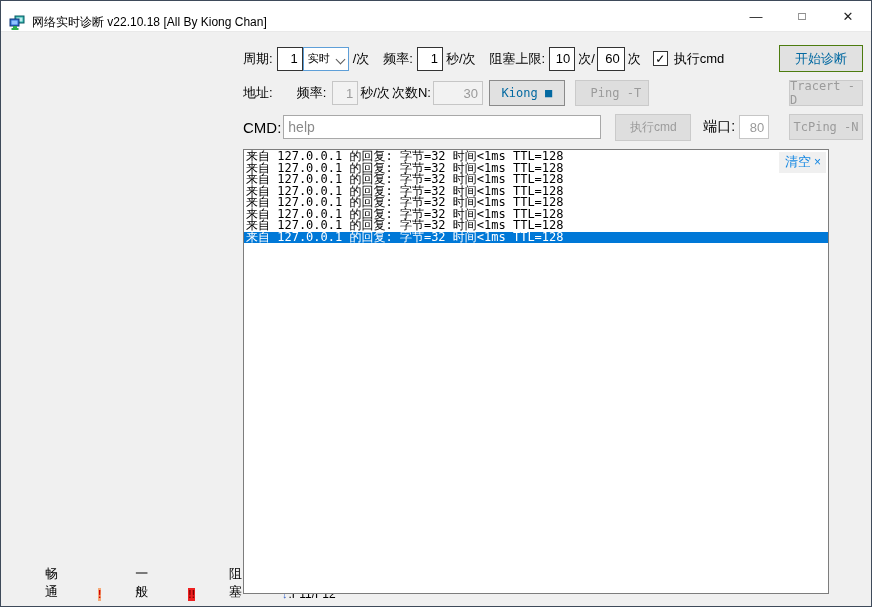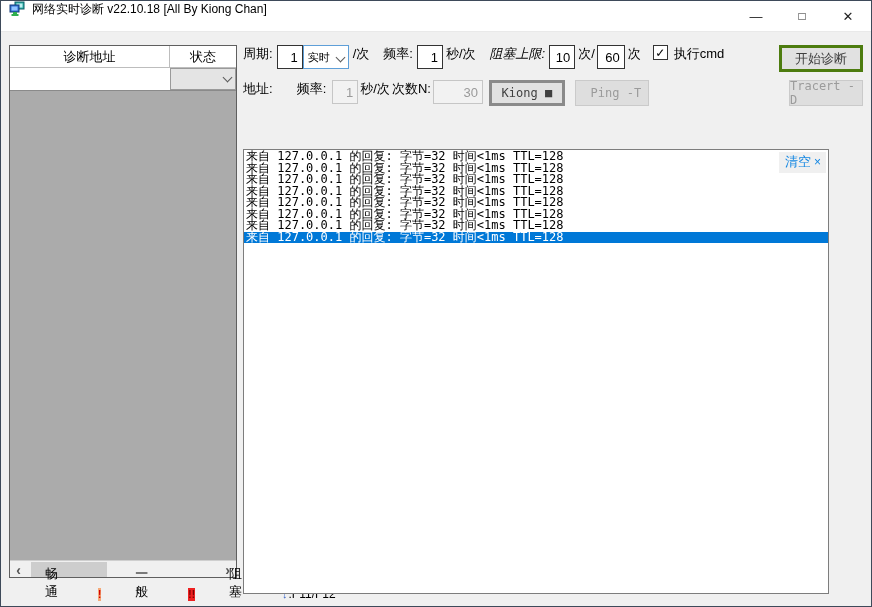--- a/index.html
+++ b/index.html
@@ -4,21 +4,21 @@
 <style>
   * { margin:0; padding:0; box-sizing:border-box; }
   html,body { background:#888; }
   body { font-family:"Liberation Sans", sans-serif; }
   .window {
     position:relative; width:872px; height:607px; background:#f0f0f0;
     border:1px solid #3e4a5a; overflow:hidden;
   }
   
   .titlebar { position:absolute; top:0; left:0; right:0; height:31px; background:#fff;
-    display:flex; align-items:flex-start; border-bottom:1px solid #e9e9e9; }
+    display:flex; align-items:flex-end; border-bottom:1px solid #e9e9e9; }
   .app-icon { width:16px; height:16px; margin:0 7px 0 8px; flex:0 0 auto; }
   .title-text { font-size:12px; color:#000; }
   .caption-btns { margin-left:auto; display:flex; height:100%; }
   .cap-btn { width:46px; height:100%; display:flex; align-items:center; justify-content:center;
     font-size:13px; color:#222; cursor:default; }
   .cap-btn.max { font-size:12px; }
   
   .left-panel { position:absolute; left:8px; top:44px; width:228px; height:533px;
     background:#fff; border:1px solid #5f5f5f; display:flex; flex-direction:column; }
   .lp-header { display:flex; height:22px; border-bottom:1px solid #bdbdbd; }
@@ -41,34 +41,34 @@
   .sb-thumb { position:absolute; left:21px; top:1px; width:76px; height:15px; background:#cdcdcd; }
   
   .legend { position:absolute; left:10px; top:582px; width:226px; height:18px;
     display:flex; align-items:flex-end; font-size:13px; color:#000;gap:28px; }
   .sw { width:21px; height:13px; display:flex; align-items:center; justify-content:center;
     font-size:10px; font-weight:bold; line-height:1; margin-right:6px; }
   .legend .lbl { margin-right:12px; }
   .hotkey { margin-left:auto; font-size:12px; display:flex; align-items:center; }
   .updown { color:#3a66c8; font-size:11px; margin-right:1px; }
   
-  .crow { position:absolute; left:242px; width:620px; display:flex; }
+  .crow { position:absolute; left:242px; width:620px; display:flex; align-items:center; }
   .row1 { top:44px;  height:27px; }
   .row2 { top:79px;  height:26px; }
   .row3 { top:113px; height:26px; }
   .clabel { font-size:13px; color:#000; white-space:nowrap; }
   .cinput { height:24px; border:1px solid #333; background:#fff; font-size:13px;
     text-align:right; padding:0 4px; font-family:"Liberation Sans",sans-serif; outline:none; }
   .cinput.dis { border:1px solid #c6c6c6; background:#f2f2f2; color:#9a9a9a; }
   .combo { height:24px; width:46px; border:1px solid #5e9fd8; background:#fff;
     display:flex; align-items:center; font-size:11px; padding-left:4px; position:relative; }
   .combo .chev { position:absolute; right:3px; top:7px; }
   .checkbox { width:15px; height:15px; border:1px solid #333; background:#fff;
     display:flex; align-items:center; justify-content:center; font-size:12px; line-height:1; color:#000; }
-  .btn { height:27px; background:#e1e1e1; border:3px solid #4d7c0f; font-size:13px; color:#404040;
+  .btn { height:27px; background:#e1e1e1; border:1px solid #4d7c0f; font-size:13px; color:#0369a1;
     display:flex; align-items:center; justify-content:center; font-family:"Liberation Sans",sans-serif; }
   .btn.mono { font-family:"DejaVu Sans Mono",monospace; font-size:12px; border-color:#8a8a8a; height:26px; }
   .btn.dis { background:#dedede; border:1px solid #cacaca; color:#9b9b9b; }
   .cmd-label { font-size:15px; }
   .port-label { font-size:14px; }
   .cmd-input { text-align:left; color:#8a8a8a; border:1px solid #a8a8a8; font-size:14px; }
   
   .output { position:absolute; left:242px; top:148px; width:586px; height:445px;
     background:#fff; border:1px solid #7d7d7d; overflow:hidden; }
   .out-lines { padding:1px 0 0 2px; font-family:"DejaVu Sans Mono",monospace;
@@ -94,38 +94,20 @@
       <rect x="2.5" y="13" width="7" height="2" fill="#2fae4e"></rect>
     </svg>
     <span class="title-text">网络实时诊断 v22.10.18 [All By Kiong Chan]</span>
     <div class="caption-btns">
       <div class="cap-btn">—</div>
       <div class="cap-btn max">□</div>
       <div class="cap-btn">✕</div>
     </div>
   </div>
 
-  <div class="left-panel">
-    <div class="lp-header">
-      <div class="lp-h-cell lp-h-addr">诊断地址</div>
-      <div class="lp-h-cell lp-h-status">状态</div>
-    </div>
-    <div class="lp-inputrow">
-      <input class="lp-addr-input" value="" style="">
-      <div class="lp-combo">
-        <span class="chev chevron"></span>
-      </div>
-    </div>
-    <div class="lp-list"></div>
-    <div class="lp-scrollbar">
-      <div class="sb-arrow sb-left">‹</div>
-      <div class="sb-thumb"></div>
-      <div class="sb-arrow sb-right">›</div>
-    </div>
-  </div>
 
   <div class="legend">
     <div class="sw" style="color: rgb(204, 0, 0); background-color: rgb(159, 227, 43);"></div>
     <span class="lbl">畅通</span>
     <div class="sw" style="color: rgb(212, 0, 0); background-color: rgb(245, 169, 120);">!</div>
     <span class="lbl">一般</span>
     <div class="sw" style="color: rgb(123, 0, 0); background-color: rgb(238, 32, 32);">!!</div>
     <span class="lbl">阻塞</span>
     <span class="hotkey">
         <span class="updown">↕</span>
@@ -137,21 +119,21 @@
     <span class="clabel">周期:</span>
     <input class="cinput" style="width: 26px; margin-left: 4px;" value="1">
     <div class="combo">
       <span>实时</span>
       <span class="chev chevron"></span>
     </div>
     <span class="clabel" style="margin-left:4px;">/次</span>
     <span class="clabel" style="margin-left:14px;">频率:</span>
     <input class="cinput" style="width: 26px; margin-left: 4px;" value="1">
     <span class="clabel" style="margin-left:3px;">秒/次</span>
-    <span class="clabel" style="margin-left:14px;font-style:italic;">阻塞上限:</span>
+    <span class="clabel" style="margin-left:14px;">阻塞上限:</span>
     <input class="cinput" style="width: 26px; margin-left: 4px;" value="10">
     <span class="clabel" style="margin-left:3px;">次/</span>
     <input class="cinput" style="width: 28px; margin-left: 2px;" value="60">
     <span class="clabel" style="margin-left:3px;">次</span>
     <div class="checkbox" style="margin-left:12px;">✓</div>
     <span class="clabel" style="margin-left:6px;">执行cmd</span>
     <div class="btn" style="margin-left:auto;width:84px;">开始诊断</div>
   </div>
 
   <div class="crow row2">
@@ -159,20 +141,28 @@
     <span class="clabel" style="margin-left:24px;">频率:</span>
     <input class="cinput dis" style="width: 26px; margin-left: 6px;" disabled="" value="1">
     <span class="clabel" style="margin-left:2px;">秒/次</span>
     <span class="clabel" style="margin-left:2px;">次数N:</span>
     <input class="cinput dis" style="width: 50px; margin-left: 2px;" disabled="" value="30">
     <div class="btn mono" style="margin-left:6px;width:76px;">Kiong ■</div>
     <div class="btn mono dis" style="margin-left:10px;width:74px;padding-left:8px;">Ping -T</div>
     <div class="btn mono dis" style="margin-left:auto;width:74px;">Tracert -D</div>
   </div>
 
+  <div class="crow row3">
+    <span class="clabel cmd-label">CMD:</span>
+    <input class="cinput cmd-input" style="width: 318px; margin-left: 2px;" value="help">
+    <div class="btn dis" style="margin-left:14px;width:76px;font-size:12px;">执行cmd</div>
+    <span class="clabel port-label" style="margin-left:12px;">端口:</span>
+    <input class="cinput dis" style="width: 30px; margin-left: 4px; background: rgb(255, 255, 255);" disabled="" value="80">
+    <div class="btn mono dis" style="margin-left:auto;width:74px;">TcPing -N</div>
+  </div>
 
   <div class="output">
     <div class="out-lines">
         <div class="ping-line">来自 127.0.0.1 的回复: 字节=32 时间&lt;1ms TTL=128</div>
         <div class="ping-line">来自 127.0.0.1 的回复: 字节=32 时间&lt;1ms TTL=128</div>
         <div class="ping-line">来自 127.0.0.1 的回复: 字节=32 时间&lt;1ms TTL=128</div>
         <div class="ping-line">来自 127.0.0.1 的回复: 字节=32 时间&lt;1ms TTL=128</div>
         <div class="ping-line">来自 127.0.0.1 的回复: 字节=32 时间&lt;1ms TTL=128</div>
         <div class="ping-line">来自 127.0.0.1 的回复: 字节=32 时间&lt;1ms TTL=128</div>
         <div class="ping-line">来自 127.0.0.1 的回复: 字节=32 时间&lt;1ms TTL=128</div>

